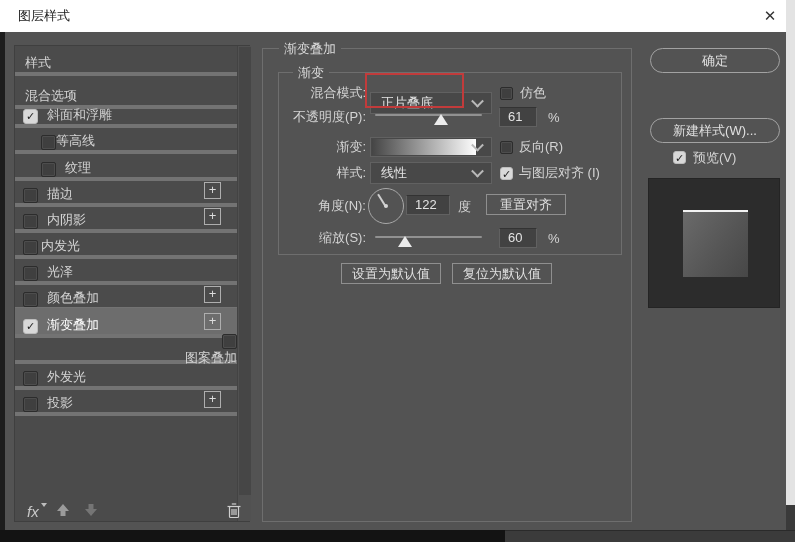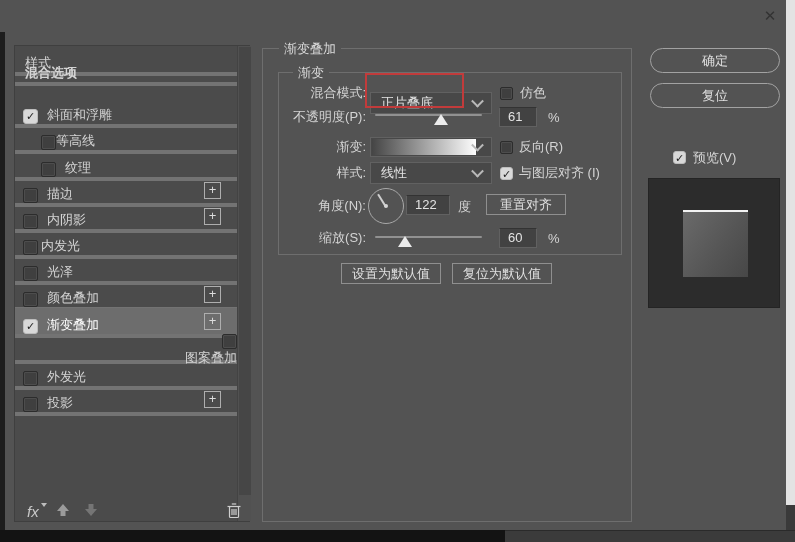--- a/index.html
+++ b/index.html
@@ -74,35 +74,38 @@
   .preview-square{position:absolute;left:34px;top:31px;width:65px;height:65px;
                   border-top:2px solid #f2f2f2;
                   background:linear-gradient(125deg,#6a6a6a,#565656 55%,#474747);}
   svg{display:block;}
 </style>
 </head>
 <body>
 
 <div id="stage">
 
+  <div class="abs titlebar">
+    <span>图层样式</span>
+  </div>
   <div class="abs close-btn">
     <span>✕</span>
   </div>
   <div class="abs left-sliver"></div>
   <div class="abs right-strip"></div>
   <div class="abs right-strip-dark"></div>
   <div class="abs bottom-strip-l"></div>
   <div class="abs bottom-strip-r"></div>
 
   <div class="abs sidebar">
     <div id="side-rows">
         <div class="side-row" style="top: 0px;">
           <span class="side-label" style="margin-left: 10px;">样式</span>
         </div>
-        <div class="side-row" style="top: 10px; font-weight: bold;">
+        <div class="side-row" style="top: 33px;">
           <span class="side-label" style="margin-left: 10px;">混合选项</span>
         </div>
         <div class="side-row" style="top: 52px;">
           <span class="cb checked" style="margin-left: 8px;">✓</span>
           <span class="side-label" style="margin-left: 9px;">斜面和浮雕</span>
         </div>
         <div class="side-row" style="top: 78px;">
           <span class="cb" style="margin-left: 26px;"></span>
           <span class="side-label" style="">等高线</span>
         </div>
@@ -249,22 +252,22 @@
   <div class="abs btn" style="left:452px;top:263px;width:100px;height:21px;">
     <span>复位为默认值</span>
   </div>
   <div class="abs btn" style="left:341px;top:263px;width:100px;height:21px;">
     <span>设置为默认值</span>
   </div>
 
   <div class="abs btn pill" style="left:650px;top:48px;width:130px;height:25px;">
     <span>确定</span>
   </div>
-  <div class="abs btn pill" style="left:650px;top:83px;width:130px;height:25px;">
-    <span>复位</span>
+  <div class="abs btn pill" style="left:650px;top:118px;width:130px;height:25px;">
+    <span>新建样式(W)...</span>
   </div>
   <div class="abs cb checked" style="left:673px;top:151px;" id="cb-preview">✓</div>
   <div class="abs" style="left:693px;top:149px;">预览(V)</div>
 
   <div class="abs preview-box">
     <div class="preview-square"></div>
   </div>
 
 </div>
 

